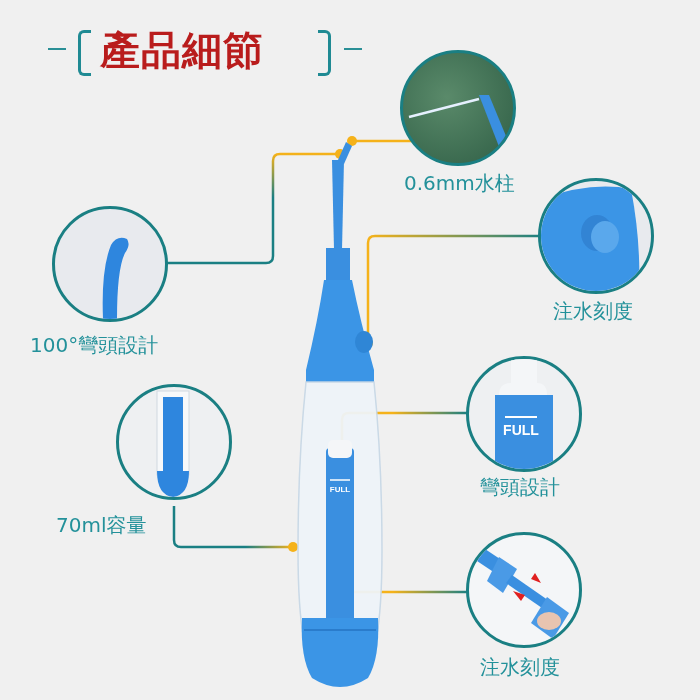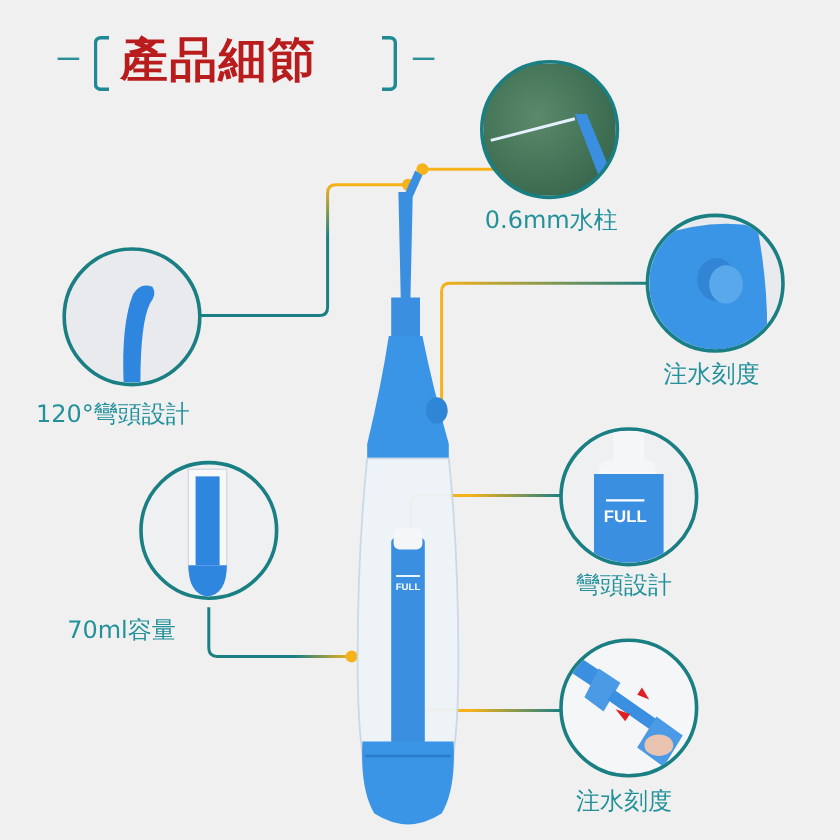--- a/index.html
+++ b/index.html
@@ -90,21 +90,21 @@
 
   <path d="M12 488 H88 Q90 528 78 548 Q50 566 22 548 Q10 528 12 488 Z" fill="#3b95e6"></path>
   <line x1="14" y1="500" x2="86" y2="500" stroke="#2a7ccc" stroke-width="2"></line>
 </svg>
 
 <div class="circle" style="left:52px;top:206px;width:116px;height:116px;background:#e8eaee;">
   <svg width="110" height="110">
     <path d="M48 110 Q46 60 56 36 Q62 26 72 30 Q76 36 70 44 Q62 60 62 110 Z" fill="#2e86de"></path>
   </svg>
 </div>
-<div class="label" style="left:30px;top:332px;">120°彎頭設計</div>
+<div class="label" style="left:30px;top:332px;">100°彎頭設計</div>
 
 <div class="circle" style="left:400px;top:50px;width:116px;height:116px;background:radial-gradient(circle at 40% 40%, #5a8a6a, #2f5e45);">
   <svg width="110" height="110">
     <line x1="6" y1="64" x2="76" y2="46" stroke="#e6f0ff" stroke-width="2.5"></line>
     <path d="M76 42 L86 42 L110 100 L100 104 Z" fill="#3a8fe0"></path>
   </svg>
 </div>
 <div class="label" style="left:404px;top:170px;">0.6mm水柱</div>
 
 <div class="circle" style="left:538px;top:178px;width:116px;height:116px;background:#e8eaee;">

